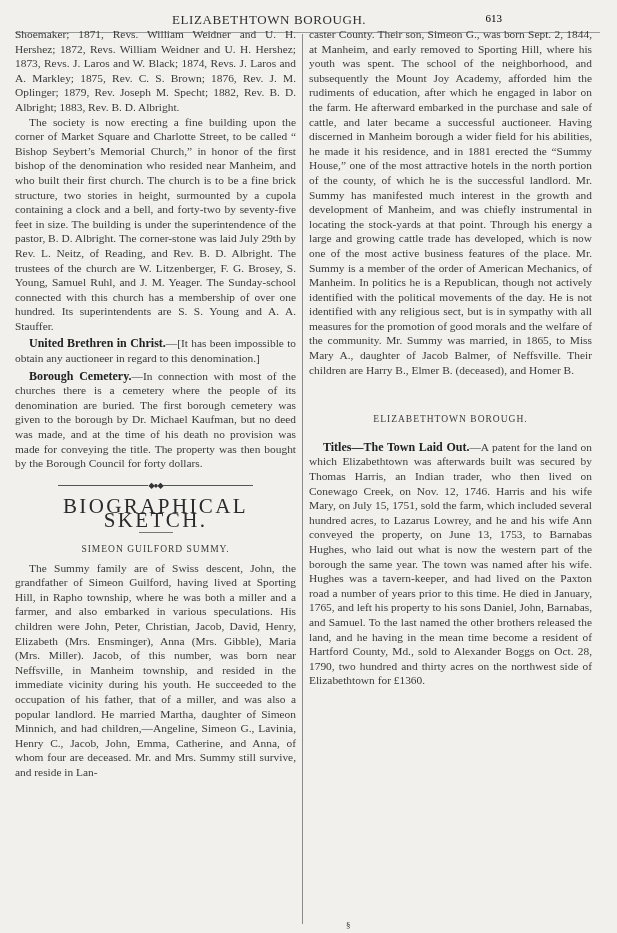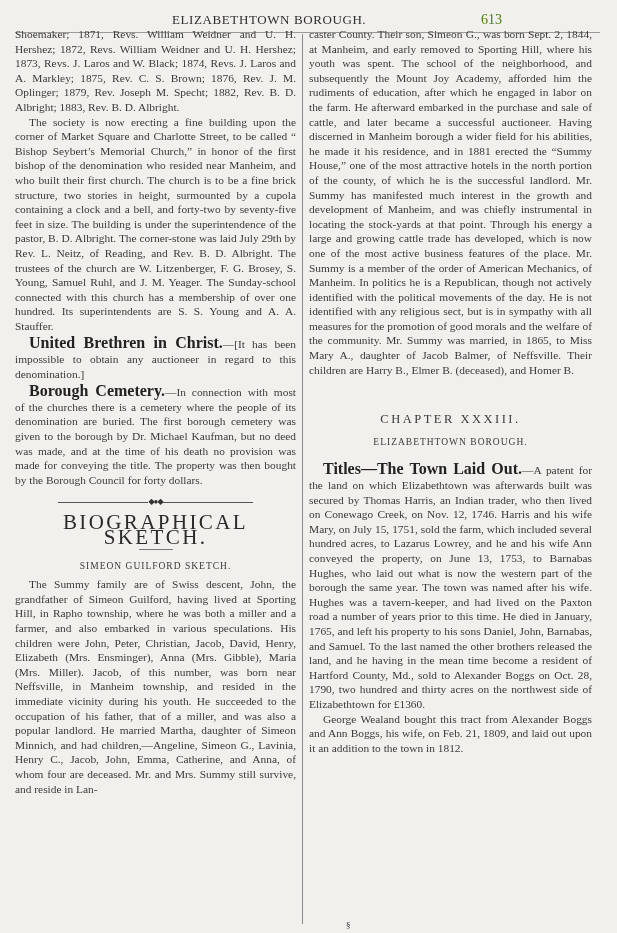--- a/index.html
+++ b/index.html
@@ -12,41 +12,41 @@
     overflow: hidden;
   }
   .running-head {
     position: absolute; top: 12px; left: 0; width: 617px; height: 20px;
   }
   .running-title {
     position: absolute; left: 172px; top: 0;
     font-size: 13px; letter-spacing: 0.6px; color: #2e2e2e;
   }
   .page-number {
-    position: absolute; right: 112px; top: 0; font-size: 14px; color: #4d7c0f;
+    position: absolute; right: 112px; top: 0; font-size: 11px; color: #000000;
   }
   .page-number { right: 115px; left: auto; }
   .head-rule {
     position: absolute; top: 32px; left: 15px; width: 585px; height: 1px;
     background: #9a9a9a;
   }
   .col {
     position: absolute; top: 27px;
     font-size: 11.4px; line-height: 14.6px;
     text-align: justify;
   }
   .col-left { left: 15px; width: 281px; }
   .col-right { left: 309px; width: 283px; }
   .col-rule {
     position: absolute; left: 302px; top: 34px; width: 1px; height: 890px;
     background: #8a8a8a;
   }
   p { margin: 0; }
   .indent { text-indent: 14px; }
-  .run-in { font-weight: bold; color: #222; font-size: 16px; }
+  .run-in { font-weight: bold; color: #222; font-size: 12px; }
   .gap { margin-top: 3px; }
   .ornament {
     display: flex; justify-content: center; align-items: center;
     margin: 10px 0 8px 0; height: 10px;
   }
   .ornament .line { width: 90px; height: 1px; background: #555; position: relative; }
   .ornament .dots { font-size: 8px; color: #333; letter-spacing: -1px; line-height: 8px; }
   .section-title {
     text-align: center; font-size: 21px; letter-spacing: 2.4px;
     color: #2a2a2a; margin: 6px 0 3px 0; font-weight: normal;
@@ -86,28 +86,26 @@
 
 
   <div class="ornament">
     <span class="line"></span>
     <span class="dots">◆●◆</span>
     <span class="line"></span>
   </div>
 
   <div class="section-title">BIOGRAPHICAL SKETCH.</div>
   <div class="short-rule"></div>
-  <div class="subhead">SIMEON GUILFORD SKETCH.</div>
+  <div class="subhead">SIMEON GUILFORD SUMMY.</div>
   <p class="indent">The Summy family are of Swiss descent, John, the grandfather of Simeon Guilford, having lived at Sporting Hill, in Rapho township, where he was both a miller and a farmer, and also embarked in various speculations. His children were John, Peter, Christian, Jacob, David, Henry, Elizabeth (Mrs. Ensminger), Anna (Mrs. Gibble), Maria (Mrs. Miller). Jacob, of this number, was born near Neffsville, in Manheim township, and resided in the immediate vicinity during his youth. He succeeded to the occupation of his father, that of a miller, and was also a popular landlord. He married Martha, daughter of Simeon Minnich, and had children,—Angeline, Simeon G., Lavinia, Henry C., Jacob, John, Emma, Catherine, and Anna, of whom four are deceased. Mr. and Mrs. Summy still survive, and reside in Lan-</p>
 </div>
 
 <div class="col col-right">
   <p>caster County. Their son, Simeon G., was born Sept. 2, 1844, at Manheim, and early removed to Sporting Hill, where his youth was spent. The school of the neighborhood, and subsequently the Mount Joy Academy, afforded him the rudiments of education, after which he engaged in labor on the farm. He afterward embarked in the purchase and sale of cattle, and later became a successful auctioneer. Having discerned in Manheim borough a wider field for his abilities, he made it his residence, and in 1881 erected the “Summy House,” one of the most attractive hotels in the north portion of the county, of which he is the successful landlord. Mr. Summy has manifested much interest in the growth and development of Manheim, and was chiefly instrumental in locating the stock-yards at that point. Through his energy a large and growing cattle trade has developed, which is now one of the most active business features of the place. Mr. Summy is a member of the order of American Mechanics, of Manheim. In politics he is a Republican, though not actively identified with the political movements of the day. He is not identified with any religious sect, but is in sympathy with all measures for the promotion of good morals and the welfare of the community. Mr. Summy was married, in 1865, to Miss Mary A., daughter of Jacob Balmer, of Neffsville. Their children are Harry B., Elmer B. (deceased), and Homer B.</p>
 
   <div class="chapter-space"></div>
-  <div class="chapter-title">CHAPTER XXXIII.</div>
   <div class="chapter-sub">ELIZABETHTOWN BOROUGH.</div>
 
   <p class="indent"><span class="run-in">Titles—The Town Laid Out.</span><span>—A patent for the land on which Elizabethtown was afterwards built was secured by Thomas Harris, an Indian trader, who then lived on Conewago Creek, on Nov. 12, 1746. Harris and his wife Mary, on July 15, 1751, sold the farm, which included several hundred acres, to Lazarus Lowrey, and he and his wife Ann conveyed the property, on June 13, 1753, to Barnabas Hughes, who laid out what is now the western part of the borough the same year. The town was named after his wife. Hughes was a tavern-keeper, and had lived on the Paxton road a number of years prior to this time. He died in January, 1765, and left his property to his sons Daniel, John, Barnabas, and Samuel. To the last named the other brothers released the land, and he having in the mean time become a resident of Hartford County, Md., sold to Alexander Boggs on Oct. 28, 1790, two hundred and thirty acres on the northwest side of Elizabethtown for £1360.</span></p>
-  <p class="indent">George Wealand bought this tract from Alexander Boggs and Ann Boggs, his wife, on Feb. 21, 1809, and laid out upon it an addition to the town in 1812.</p>
 </div>
 
 <span class="footer-mark">§</span>
 
 </body></html>

